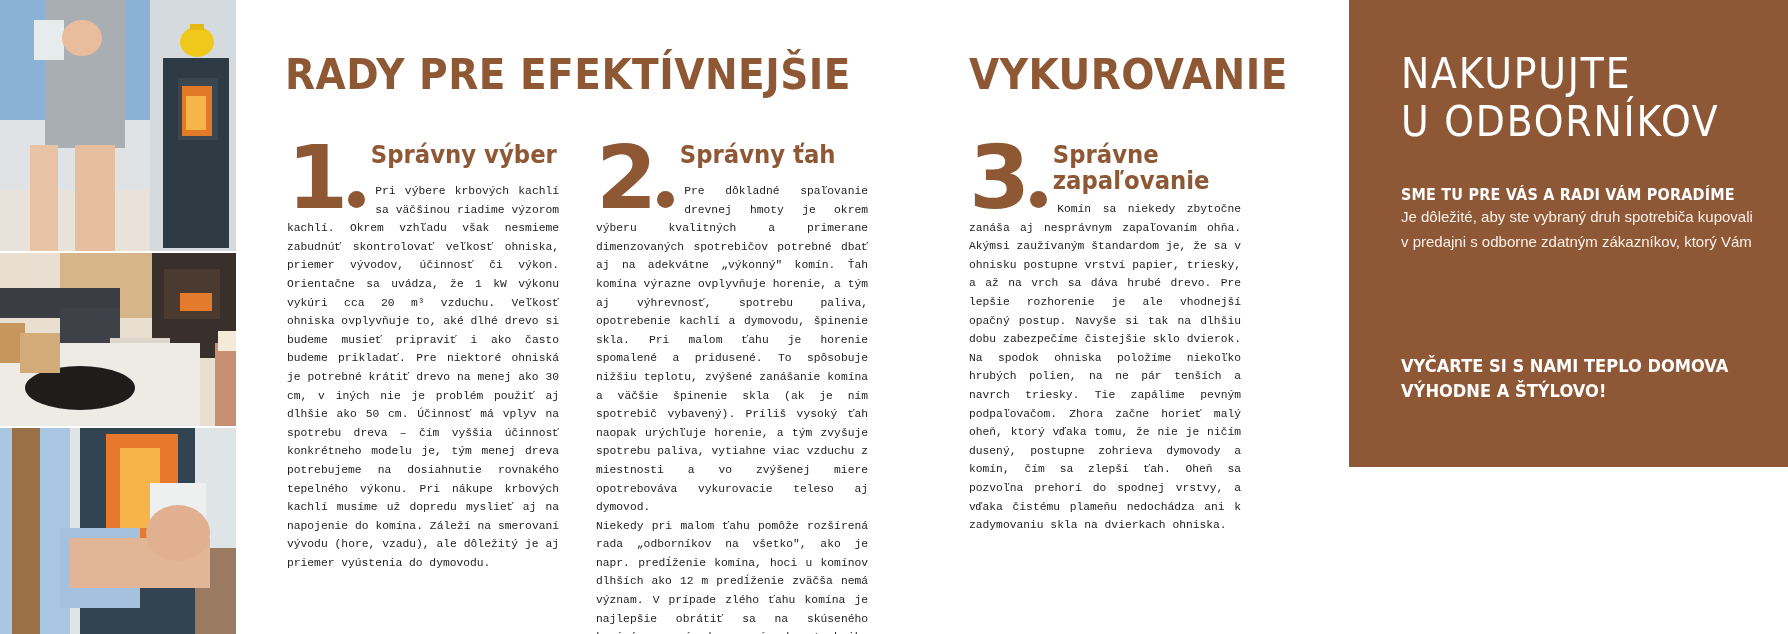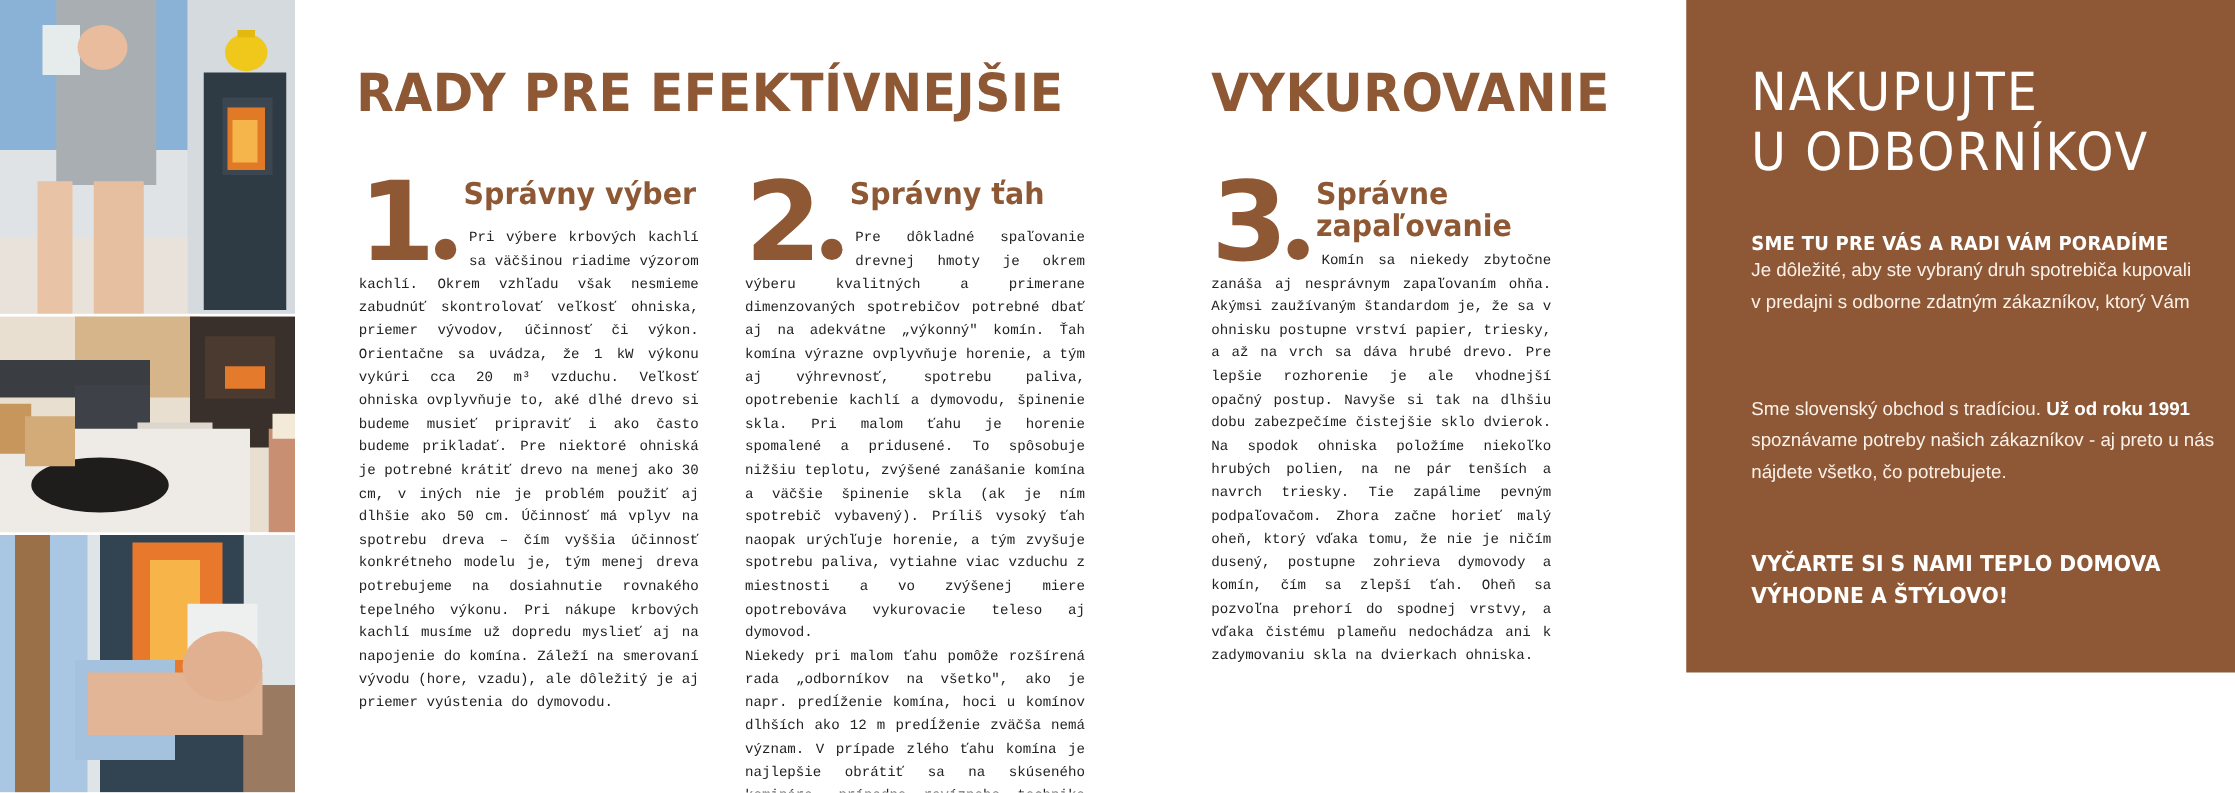--- a/index.html
+++ b/index.html
@@ -46,21 +46,21 @@
     transform: scaleX(0.95); transform-origin: left top;
   }
   .col-3 .col-title { margin-bottom: 6px; }
   .col-body {
     font-family: Liberation Mono, monospace; font-size: 11.3px;
     line-height: 18.6px; text-align: justify; color: #222;
   }
 
   
   .side {
-    position: absolute; left: 1349px; top: 0; width: 439px; height: 538px;
+    position: absolute; left: 1349px; top: 0; width: 439px; height: 467px;
     background: #8e5836; color: #ffffff; padding-left: 52px; padding-right: 10px;
   }
   .side-title {
     margin-top: 50px; font-family: "DejaVu Sans", sans-serif; font-weight: normal;
     font-size: 42px; line-height: 48px; letter-spacing: 2px; white-space: nowrap;
     transform: scaleX(0.9); transform-origin: left top;
   }
   .side-sub {
     margin-top: 40px; font-weight: bold; font-size: 15.5px; letter-spacing: 0.2px;
     white-space: nowrap; transform: scaleX(0.93); transform-origin: left top;
@@ -168,22 +168,17 @@
     <span>NAKUPUJTE</span><br>
     <span>U ODBORNÍKOV</span>
   </h2>
   <h3 class="side-sub">SME TU PRE VÁS A RADI VÁM PORADÍME</h3>
   <p class="side-p side-p1">
     <span>Je dôležité, aby ste vybraný druh spotrebiča kupovali</span><br>
     <span>v predajni s odborne zdatným zákazníkov, ktorý Vám</span><br>
     <br>
     <br>
   </p>
-  <p class="side-p side-p2">
-    <span>Sme slovenský obchod s tradíciou. </span><b>Už od roku 1991</b><br>
-    <span>spoznávame potreby našich zákazníkov - aj preto u nás</span><br>
-    <span>nájdete všetko, čo potrebujete.</span>
-  </p>
   <h3 class="side-cta">
     <span>VYČARTE SI S NAMI TEPLO DOMOVA</span><br>
     <span>VÝHODNE A ŠTÝLOVO!</span>
   </h3>
 </aside>
 
 </body></html>

